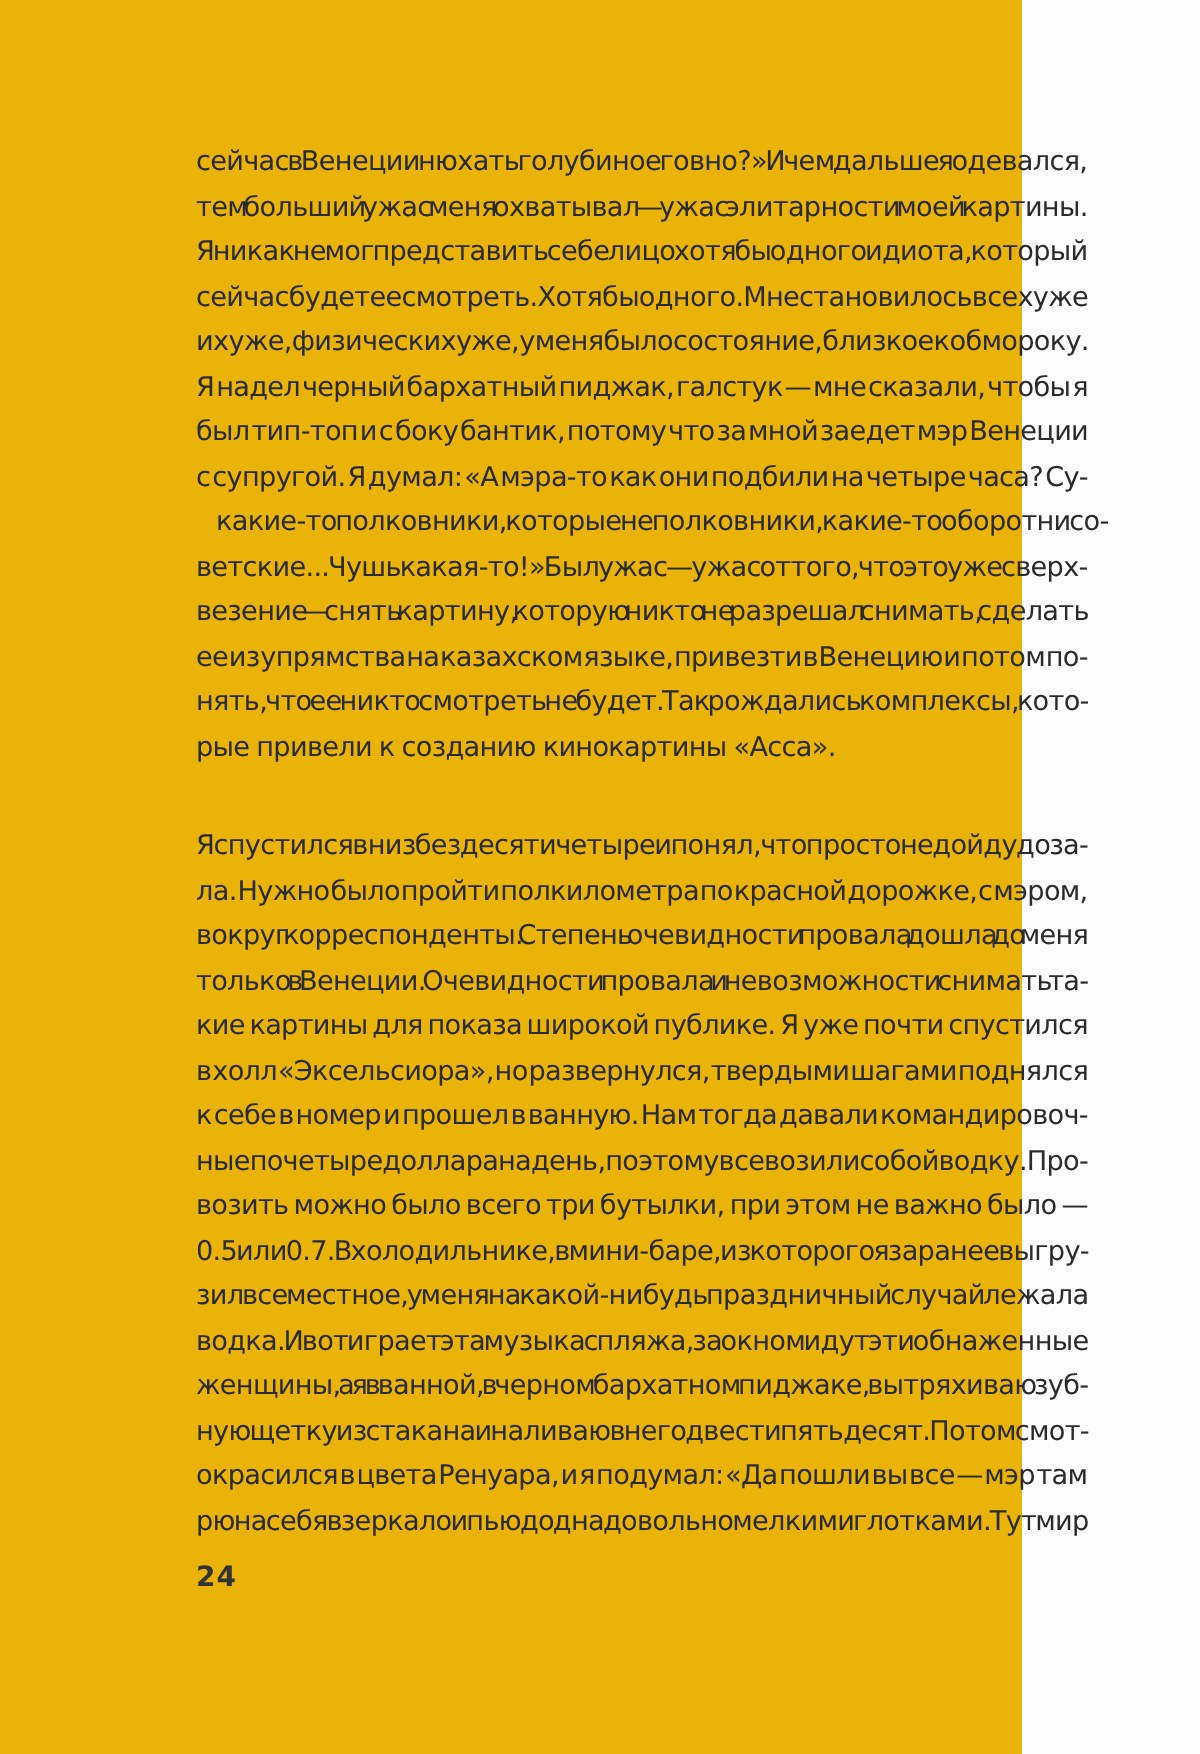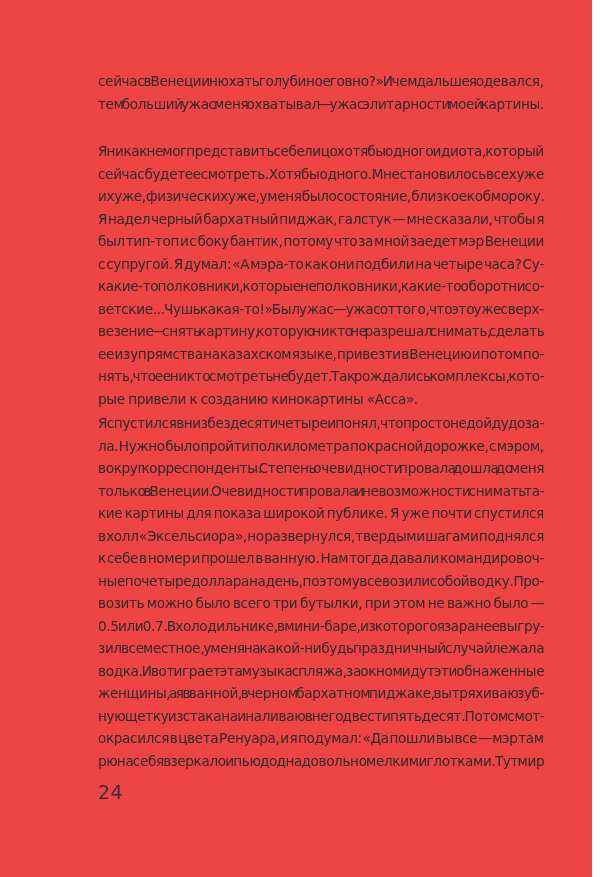--- a/index.html
+++ b/index.html
@@ -10,22 +10,22 @@
   body {
     width: 600px;
     height: 877px;
     position: relative;
     overflow: hidden;
     background: #fdfdfd;
   }
   .page {
     position: absolute;
     left: 0; top: 0;
-    width: 592px; height: 877px;
-    background: #ef4444;
+    width: 511px; height: 877px;
+    background: #eab308;
   }
   .text-block {
     position: absolute;
     left: 98px;
     width: 446px;
     font-family: "DejaVu Sans", sans-serif;
     font-size: 13.6px;
     line-height: 22.5px;
     color: #2b2b2b;
     letter-spacing: -0.35px;
@@ -55,41 +55,41 @@
     opacity: 0.05;
     transform: scaleX(-1);
     white-space: nowrap;
     overflow: hidden;
   }
   .page-number {
     position: absolute;
     left: 98px;
     top: 781px;
     font-family: "DejaVu Sans", sans-serif;
-    font-weight: normal;
-    font-size: 19px;
+    font-weight: bold;
+    font-size: 14px;
     color: #333333;
     letter-spacing: 0.5px;
   }
 </style>
 </head>
 <body>
 
 <div class="page">
 
   <div class="text-block" id="para-1">
     <span class="line" style="display: block; text-align: left; text-align-last: left; word-spacing: -4.8px;">сейчас в Венеции нюхать голубиное говно?» И чем дальше я одевался,</span>
     <span class="line" style="display: block; text-align: left; text-align-last: left; word-spacing: -5.72222px;">тем больший ужас меня охватывал — ужас элитарности моей картины.</span>
-    <span class="line" style="display: block; text-align: left; text-align-last: left; word-spacing: -4.68182px; margin-top: 25px;">Я никак не мог представить себе лицо хотя бы одного идиота, который</span>
+    <span class="line" style="display: block; text-align: left; text-align-last: left; word-spacing: -4.68182px;">Я никак не мог представить себе лицо хотя бы одного идиота, который</span>
     <span class="line" style="display: block; text-align: left; text-align-last: left; word-spacing: -4px;">сейчас будет ее смотреть. Хотя бы одного. Мне становилось все хуже</span>
     <span class="line" style="display: block; text-align: left; text-align-last: left; word-spacing: -3.9px;">и хуже, физически хуже, у меня было состояние, близкое к обмороку.</span>
     <span class="line" style="display: block; text-align: left; text-align-last: left; word-spacing: -3px;">Я надел черный бархатный пиджак, галстук — мне сказали, чтобы я</span>
     <span class="line" style="display: block; text-align: left; text-align-last: left; word-spacing: -3px;">был тип-топ и с боку бантик, потому что за мной заедет мэр Венеции</span>
     <span class="line" style="display: block; text-align: left; text-align-last: left; word-spacing: -2.91667px;">с супругой. Я думал: «А мэра-то как они подбили на четыре часа? Су-</span>
-    <span class="line" style="display: block; text-align: left; text-align-last: left; word-spacing: -4.64286px;">какие-то полковники, которые не полковники, какие-то оборотни со-</span>
+    <span class="line" style="display: block; text-align: left; text-align-last: left; word-spacing: -4.64286px; margin-left: 10px;">какие-то полковники, которые не полковники, какие-то оборотни со-</span>
     <span class="line" style="display: block; text-align: left; text-align-last: left; word-spacing: -4.59091px;">ветские... Чушь какая-то!» Был ужас — ужас оттого, что это уже сверх-</span>
     <span class="line" style="display: block; text-align: left; text-align-last: left; word-spacing: -6.38889px;">везение — снять картину, которую никто не разрешал снимать, сделать</span>
     <span class="line" style="display: block; text-align: left; text-align-last: left; word-spacing: -3.59091px;">ее из упрямства на казахском языке, привезти в Венецию и потом по-</span>
     <span class="line" style="display: block; text-align: center; text-align-last: left; word-spacing: -5px;">нять, что ее никто смотреть не будет. Так рождались комплексы, кото-</span>
     <span class="line last" style="display: block; text-align: left;">рые привели к созданию кинокартины «Асса».</span>
   </div>
 
   <div class="bleed"></div>
 
   <div class="text-block" id="para-2">

